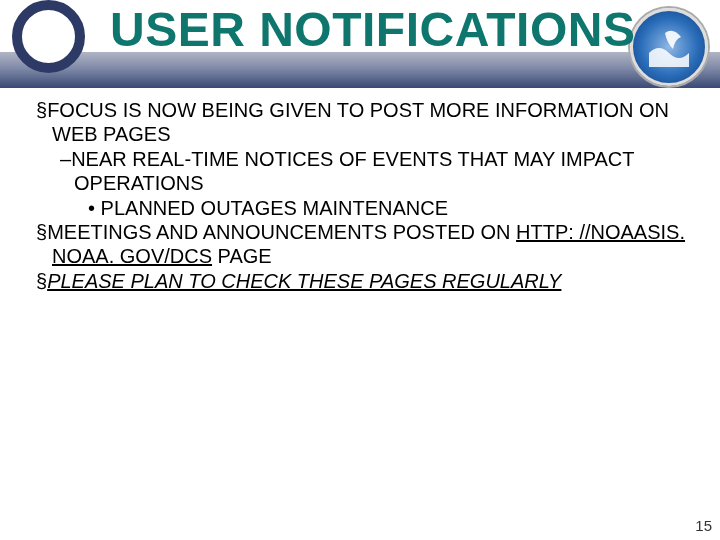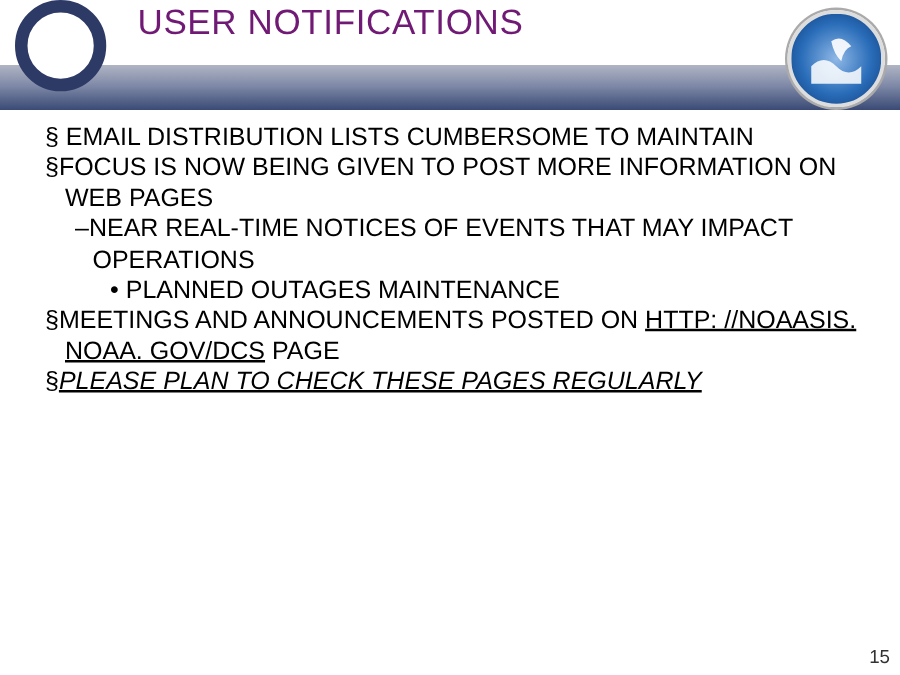--- a/index.html
+++ b/index.html
@@ -6,21 +6,21 @@
   body{width:720px;height:540px;background:#fff;font-family:Arial,Helvetica,sans-serif;position:relative;overflow:hidden}
   .header{position:relative;height:90px}
   .header-bar{position:absolute;left:0;top:52px;width:720px;height:36px;
     background:linear-gradient(to bottom,#b0b5c4 0%,#808aa8 45%,#3a4a75 100%)}
   .circle-outer{position:absolute;left:12px;top:0;width:73px;height:73px;border-radius:50%;
     background:#fff;border:10px solid #2e3a66;box-sizing:border-box;z-index:3}
   .logo{position:absolute;right:12px;top:8px;width:72px;height:72px;border-radius:50%;
     background:radial-gradient(circle at 50% 50%,#8fb8e6 0%,#2a6db9 55%,#0d3a7a 100%);
     border:3px solid #ddd;z-index:3;box-shadow:0 0 0 2px #aaa;display:flex;align-items:center;justify-content:center}
   .logo svg{width:48px;height:48px}
-  .title{position:absolute;left:110px;top:2px;font-size:28px;font-weight:normal;letter-spacing:0.5px;color:#701a75;z-index:4}
+  .title{position:absolute;left:110px;top:2px;font-size:48px;font-weight:bold;letter-spacing:0.5px;color:#0f766e;z-index:4}
   .content{position:absolute;left:20px;top:98px;width:680px;font-size:20px;line-height:1.22;font-weight:400}
   .lvl0{margin-left:0;text-indent:-16px;padding-left:32px}
   .lvl1{margin-left:20px;text-indent:-14px;padding-left:34px}
   .lvl2{margin-left:48px;text-indent:-14px;padding-left:34px}
   .under{text-decoration:underline}
   .ital{font-style:italic}
   .pagenum{position:absolute;right:8px;bottom:6px;font-size:15px;color:#333}
 </style>
 </head>
 <body>
@@ -31,21 +31,20 @@
   <div class="title">USER NOTIFICATIONS</div>
   <div class="logo">
     <svg viewBox="0 0 48 48">
       <path d="M4 30 Q14 20 24 30 T44 30 L44 44 L4 44 Z" fill="#fff" opacity="0.85"></path>
       <path d="M20 10 Q28 4 36 14 Q30 16 28 26 Q22 20 20 10 Z" fill="#fff" opacity="0.9"></path>
     </svg>
   </div>
 </div>
 
 <div class="content">
-  <div class="lvl0"><span>§</span> <span>EMAIL DISTRIBUTION LISTS CUMBERSOME TO MAINTAIN</span></div>
   <div class="lvl0"><span>§</span><span>FOCUS IS NOW BEING GIVEN TO POST MORE INFORMATION ON WEB PAGES</span></div>
   <div class="lvl1"><span>–</span><span>NEAR REAL-TIME NOTICES OF EVENTS THAT MAY IMPACT OPERATIONS</span></div>
   <div class="lvl2"><span>•</span> <span>PLANNED OUTAGES MAINTENANCE</span></div>
   <div class="lvl0"><span>§</span><span>MEETINGS AND ANNOUNCEMENTS POSTED ON </span><span class="under">HTTP: //NOAASIS. NOAA. GOV/DCS</span><span> PAGE</span></div>
   <div class="lvl0"><span>§</span><span class="ital under">PLEASE PLAN TO CHECK THESE PAGES REGULARLY</span></div>
 </div>
 
 <div class="pagenum">15</div>
 
 </body></html>

